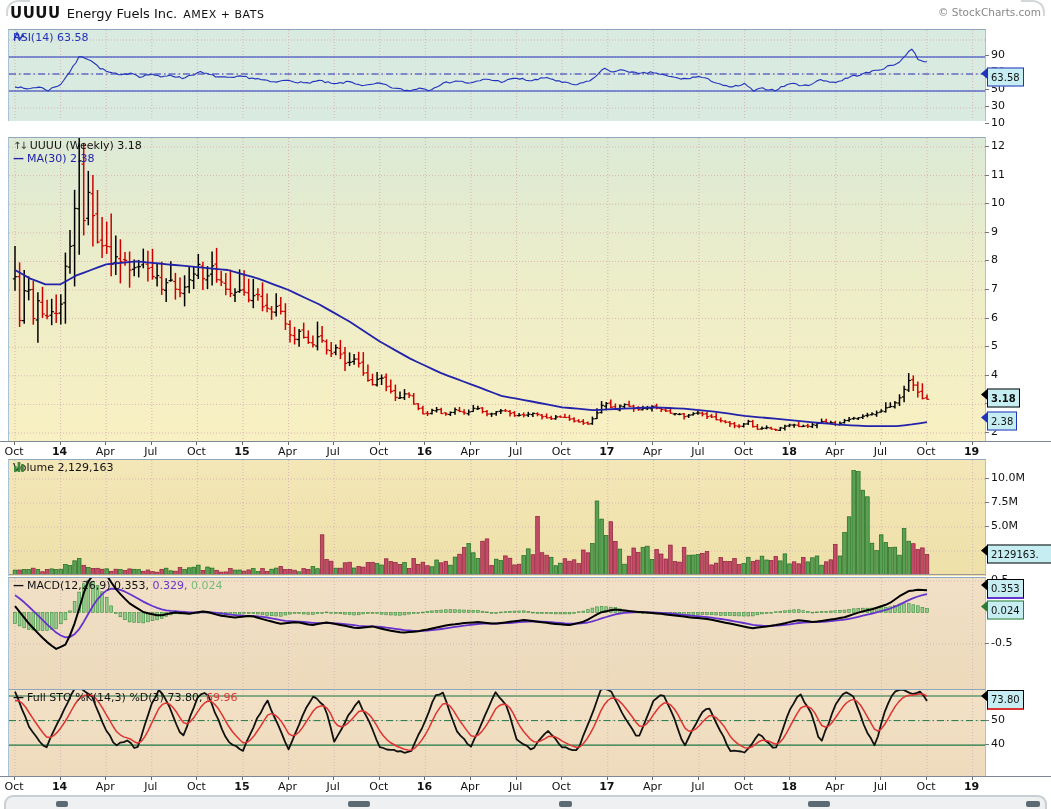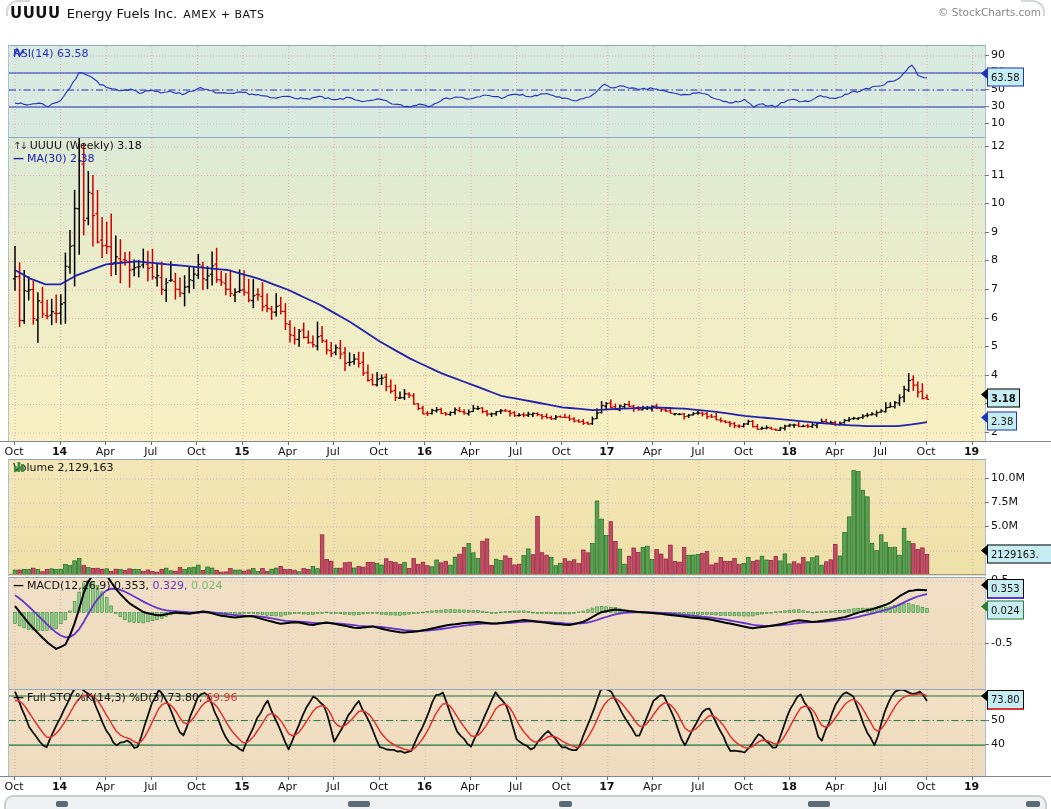--- a/index.html
+++ b/index.html
@@ -17,21 +17,21 @@
   .copyright{position:absolute;right:2px;top:3px;font-size:10.5px;color:#888;text-align:center;}
   .dt{font-size:11px;margin-top:2px;}
   #quote{position:absolute;right:0px;top:17px;font-size:11.5px;white-space:nowrap;}
   #quote b{margin-left:7px;}
   .tri-down{color:#cc2222;font-size:10px;margin-left:3px;}
   
   .panel{position:absolute;left:8px;width:978px;box-sizing:border-box;
          border-left:1px solid #a9c2d4;border-right:1px solid #a9c2d4;
          border-top:1px solid #8fa8bd;}
   .panel svg{position:absolute;left:0;top:0;}
-  #p-rsi{top:45px;height:92px;background:#d9eae1;}
+  #p-rsi{top:29px;height:92px;background:#d9eae1;}
   #p-price{top:137px;height:304px;background:linear-gradient(#dcead6,#ecedc9 45%,#f8f0c2);}
   #p-vol{top:459px;height:117px;background:linear-gradient(#f3e7b8,#eee0a8);}
   #p-macd{top:577px;height:121px;background:linear-gradient(#f1e0c6,#ecd9bb);text-decoration:underline;}
   #p-sto{top:689px;height:87px;background:linear-gradient(#f3e1c6,#eedbbd);}
   .axisstrip{position:absolute;left:0;width:1051px;height:18px;background:#fff;border-top:1px solid #7c8894;}
   #ax1{top:441px;} #ax2{top:776px;}
   .xlab{position:absolute;top:3px;font-size:11px;transform:translateX(-50%);white-space:nowrap;}
   .xlab.yr{font-weight:bold;}
   .xtick{position:absolute;top:0;width:1px;height:3px;background:#666;}
   

